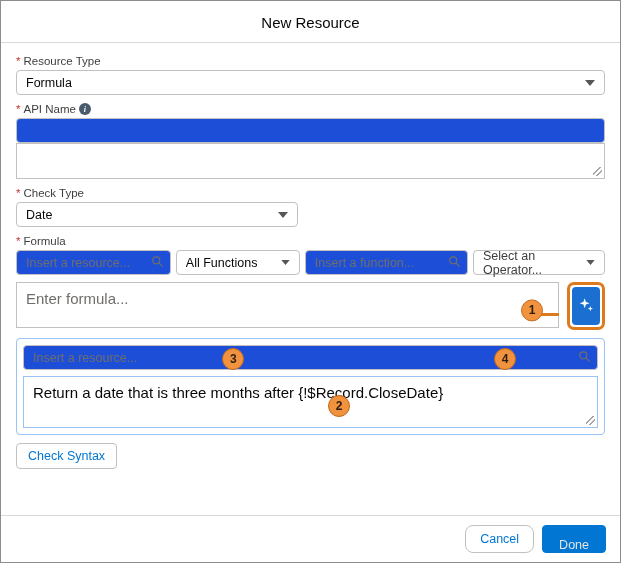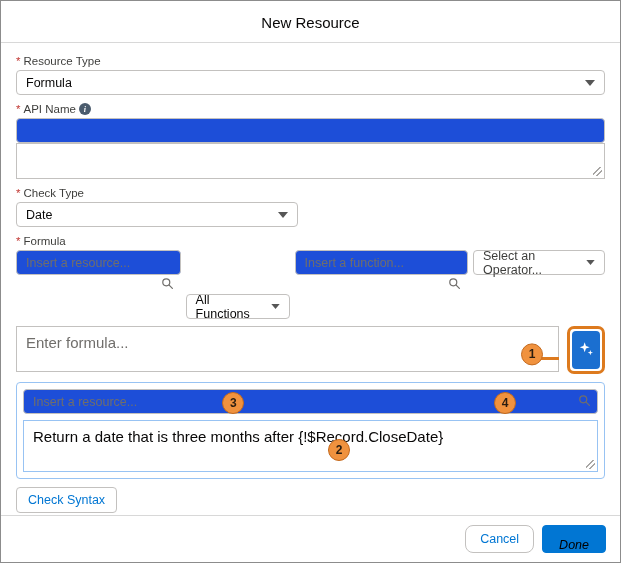--- a/index.html
+++ b/index.html
@@ -67,21 +67,21 @@
       linear-gradient(315deg,
         transparent 3px, #a8a6a4 3px, #a8a6a4 4.5px,
         transparent 4.5px, transparent 6.5px,
         #a8a6a4 6.5px, #a8a6a4 8px, transparent 8px);
   }
 
   .toolbar { display: flex; gap: 5px; margin-top: 2px; }
   .iw { position: relative; }
   .iw .search-svg { position: absolute; right: 7px; top: 50%; transform: translateY(-50%); }
   .tb-res { flex: 1.12; }
-  .tb-func { width: 104px; font-size: 12.5px; margin-top: 44px; }
+  .tb-func { width: 124px; font-size: 12.5px; }
   .tb-fn { flex: 1.18; }
   .tb-op { width: 132px; color: #3e3e3c; }
 
   .formula-row { display: flex; align-items: center; margin-top: 7px; position: relative; }
   .formula-editor { flex: 1; height: 46px; align-self: stretch; }
 
   .sparkle-ring {
     margin-left: 8px;
     border: 3px solid var(--annotation, #dd7a1e);
     border-radius: 7px; padding: 2px;
@@ -142,22 +142,22 @@
   }
   .btn-neutral {
     height: 28px; padding: 0 14px;
     background: #fff; border: 1px solid #c3c1bf; border-radius: 8px;
     color: var(--brand, #0176d3); font-size: 12.5px;
     font-family: "Liberation Sans", sans-serif; cursor: pointer;
   }
   .btn-brand {
     height: 28px; padding: 12px 16px;
     background: var(--brand, #0176d3); border: 1px solid var(--brand, #0176d3);
-    border-radius: 4px; color: #000000; font-size: 12.5px;
-    font-family: "Liberation Sans", sans-serif; cursor: pointer; font-style: italic;
+    border-radius: 4px; color: #e5e5e5; font-size: 12.5px;
+    font-family: "Liberation Sans", sans-serif; cursor: pointer;
   }
   .chev { display: inline-flex; flex: none; }
 </style>
 </head>
 <body>
 
 <div class="modal">
 
   <div class="modal-header">
     <div class="modal-title">New Resource</div>

